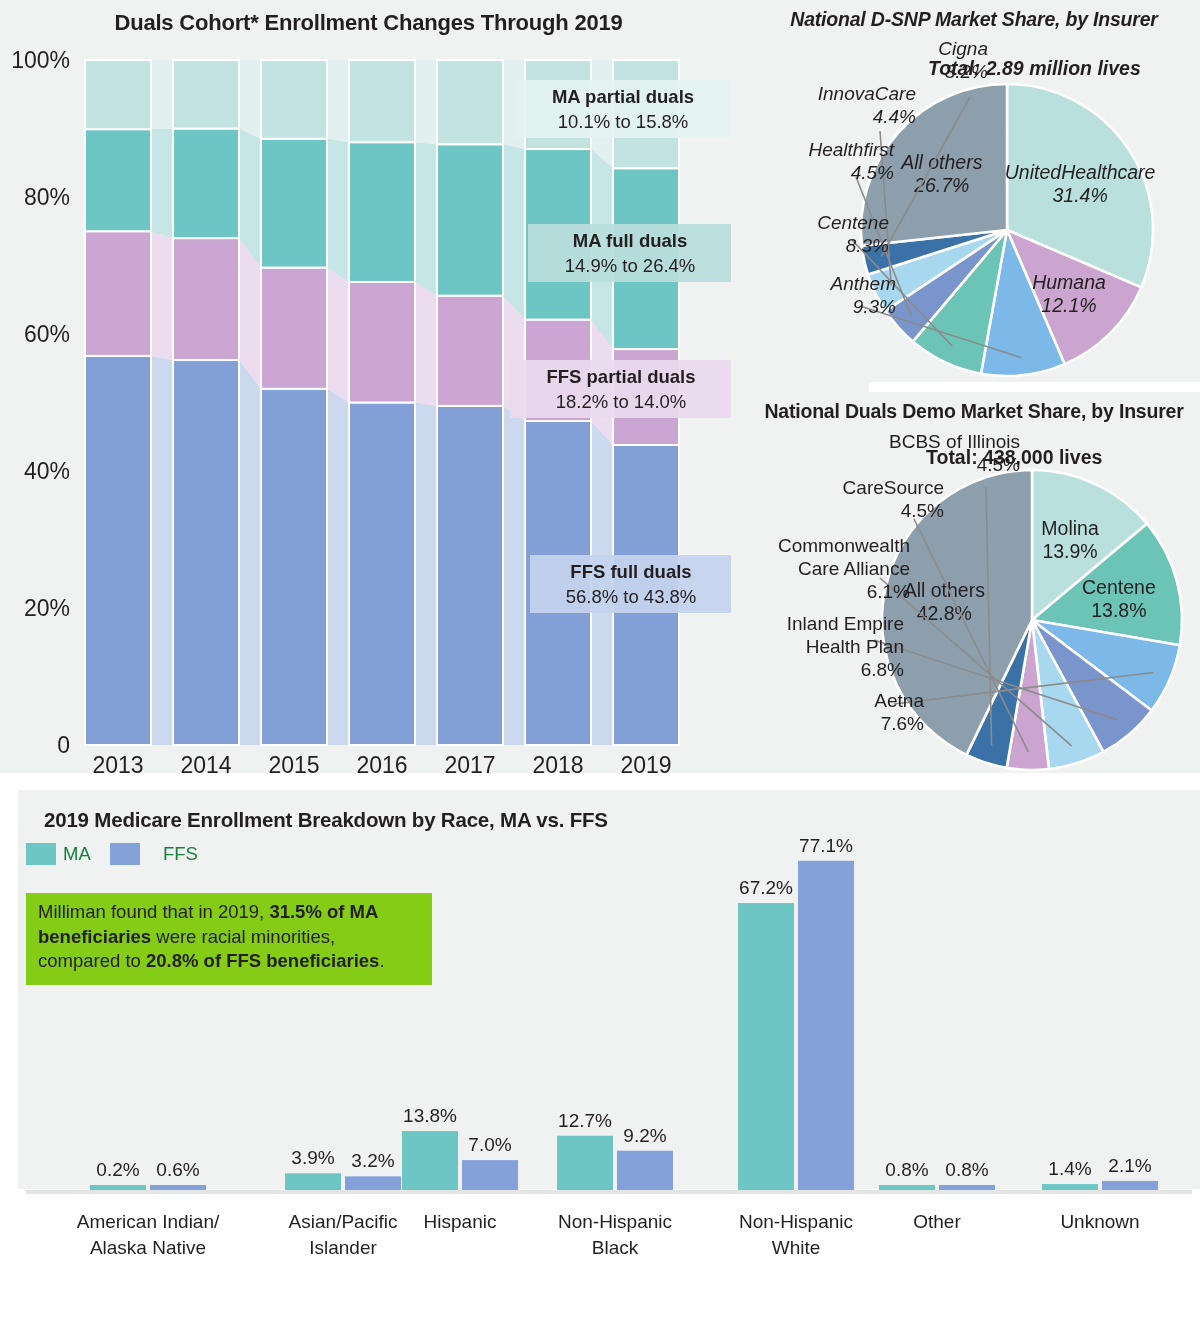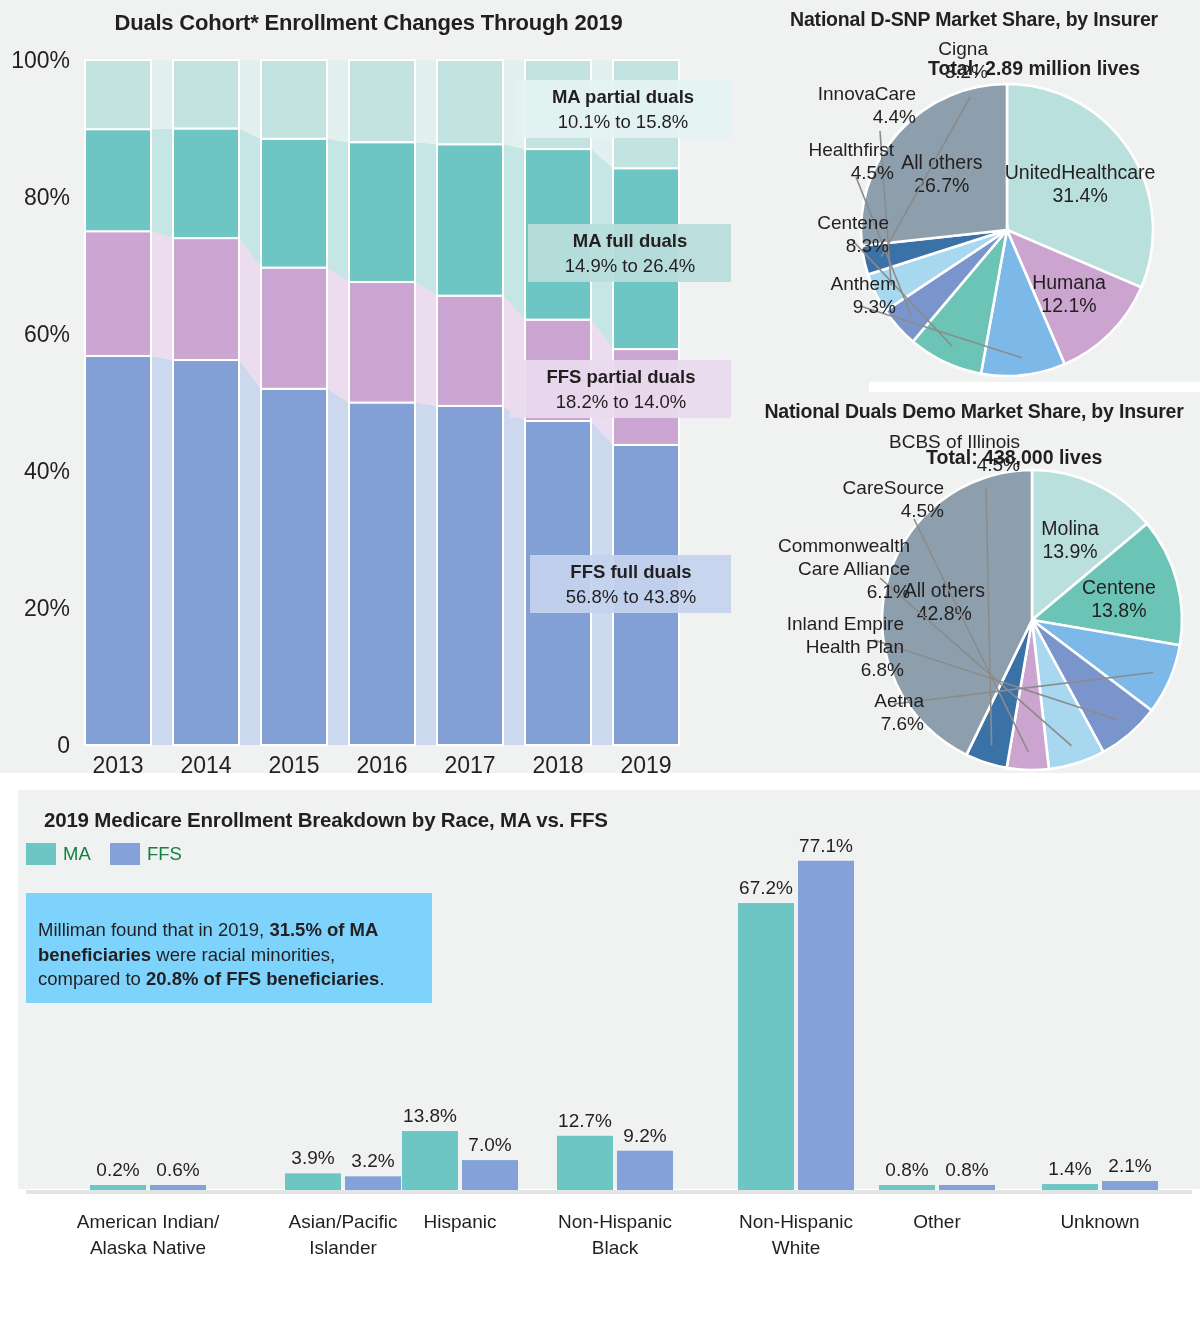--- a/index.html
+++ b/index.html
@@ -1,38 +1,38 @@
 <!DOCTYPE html>
 <html><head>
 <meta charset="utf-8">
 <style>
   html,body{margin:0;padding:0;background:#ffffff;}
   body{width:1200px;height:1329px;font-family:"Liberation Sans",sans-serif;color:#231f20;overflow:hidden;position:relative;}
   .panel{position:absolute;background:#f0f1f1;}
   #panel-stacked{left:0;top:0;width:869px;height:773px;}
-  #panel-pie1{left:748px;top:0;width:452px;height:382px;}
+  #panel-pie1{left:748px;top:0;width:452px;height:382px;font-style:italic;}
   #panel-pie2{left:748px;top:392px;width:506px;height:381px;}
   #panel-race{left:18px;top:790px;width:1182px;height:399px;}
   .ptitle{position:absolute;font-weight:bold;color:#231f20;text-align:center;letter-spacing:-.2px;}
   #t-stacked{left:0;top:10px;width:737px;font-size:22px;}
   #t-pie1{left:0;top:8px;width:452px;font-size:19.5px;}
   #t-pie2{left:0;top:8px;width:452px;font-size:19.5px;}
   #t-race{left:26px;top:18px;font-size:20.5px;text-align:left;width:900px;}
   svg{display:block;}
   .axlab{font-family:"Liberation Sans",sans-serif;font-size:23px;fill:#231f20;}
   .pielab{font-family:"Liberation Sans",sans-serif;font-size:19px;fill:#231f20;}
   .pielab-in{font-family:"Liberation Sans",sans-serif;font-size:19.5px;fill:#231f20;}
   .totlab{font-family:"Liberation Sans",sans-serif;font-size:19.5px;font-weight:bold;fill:#231f20;}
   .annot-t{font-family:"Liberation Sans",sans-serif;font-size:18.5px;font-weight:bold;fill:#231f20;}
   .annot-v{font-family:"Liberation Sans",sans-serif;font-size:18.5px;fill:#231f20;}
   .vlab{font-family:"Liberation Sans",sans-serif;font-size:19px;fill:#231f20;}
   .catlab{font-family:"Liberation Sans",sans-serif;font-size:19px;fill:#231f20;}
   .legtxt{position:absolute;font-size:18.5px;color:#15803d;}
   .legsw{position:absolute;width:30px;height:22px;}
-  .callout{position:absolute;left:26px;top:893px;width:406px;background:#7dd3fc;padding:25px 12px 11px 12px;
+  .callout{position:absolute;left:26px;top:893px;width:406px;background:#84cc16;padding:7px 12px 11px 12px;
            font-size:18.5px;line-height:1.33;box-sizing:border-box;}
   .callout b{font-weight:bold;}
 </style>
 </head>
 <body>
 
 <div class="panel" id="panel-stacked">
   <div class="ptitle" id="t-stacked">Duals Cohort* Enrollment Changes Through 2019</div>
   <svg id="svg-stacked" width="737" height="773">
       <text x="70" y="753" class="axlab" text-anchor="end">0</text>
@@ -188,21 +188,21 @@
       <text x="176" y="338" class="pielab" text-anchor="end">7.6%</text>
     </svg>
 </div>
 
 <div class="panel" id="panel-race">
   <div class="ptitle" id="t-race">2019 Medicare Enrollment Breakdown by Race, MA vs. FFS</div>
 
   <div class="legsw" style="left:8px;top:53px;background:#6ec6c4"></div>
   <div class="legtxt" style="left:45px;top:53px">MA</div>
   <div class="legsw" style="left:92px;top:53px;background:#84a1da"></div>
-  <div class="legtxt" style="left:129px;top:53px">FFS</div>
+  <div class="legtxt" style="left:145px;top:53px">FFS</div>
 
   <div class="callout" style="left:8px;top:103px">
     <span>Milliman found that in 2019, </span><b>31.5% of MA beneficiaries</b><span> were racial minorities, compared to </span><b>20.8% of FFS beneficiaries</b><span>.</span>
   </div>
 
   <svg id="svg-race" width="1182" height="510" style="position:absolute;left:0;top:0">
       <rect x="8" y="400" width="1166" height="4" fill="#e3e5e5"></rect>
       <rect x="72" y="395" width="56" height="5" fill="#6ec6c4"></rect>
       <text x="100" y="386" class="vlab" text-anchor="middle">0.2%</text>
       <rect x="132" y="395" width="56" height="5" fill="#84a1da"></rect>

